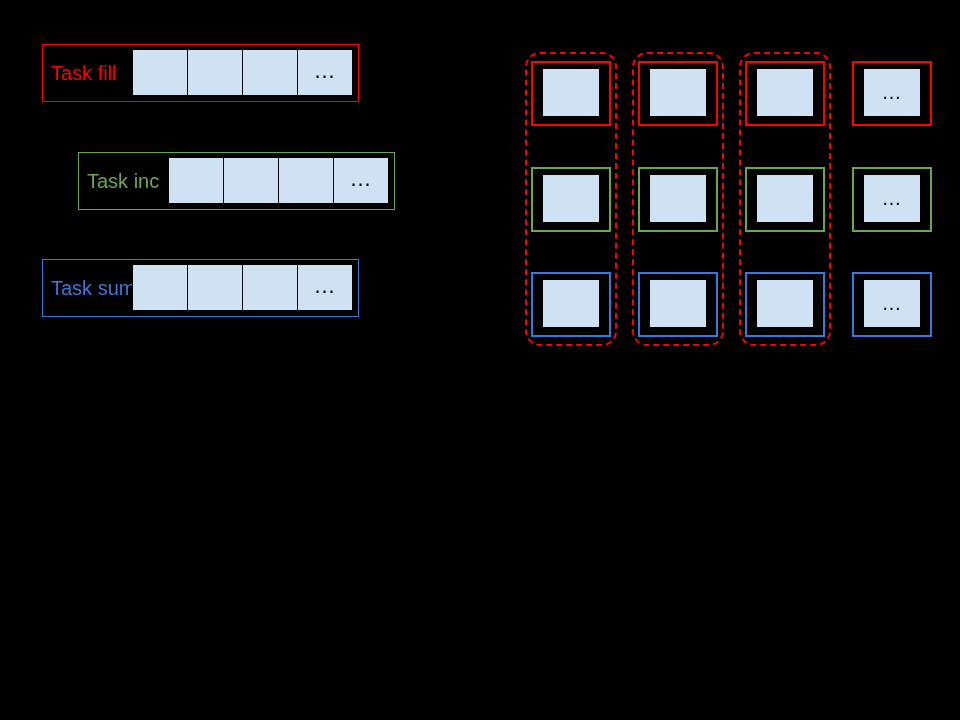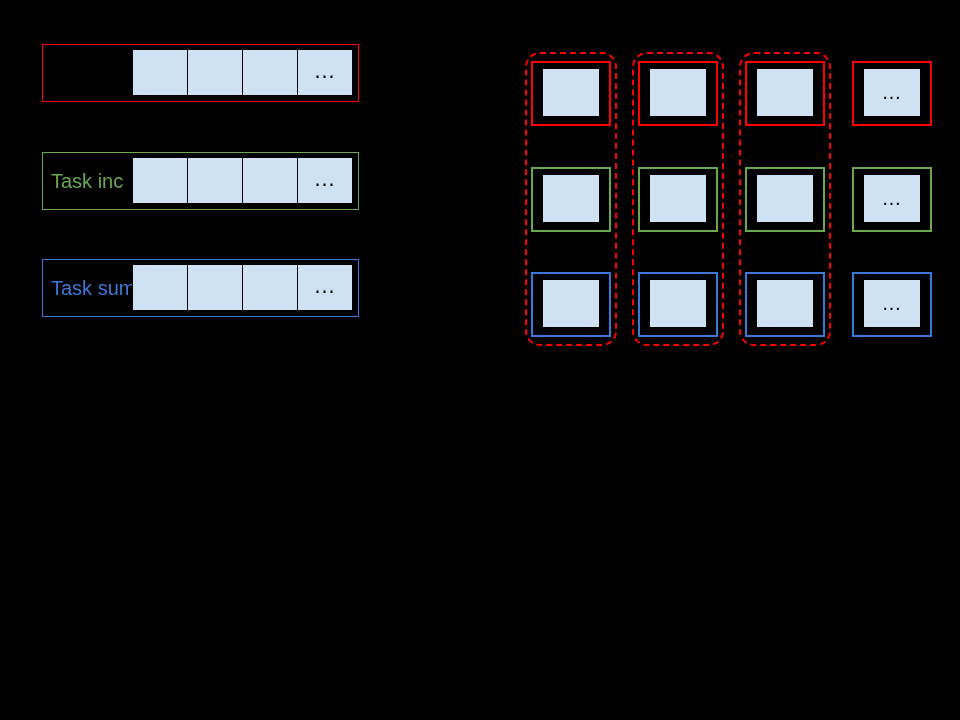--- a/index.html
+++ b/index.html
@@ -8,21 +8,21 @@
     background: #000000; overflow: hidden;
     font-family: "Liberation Sans", sans-serif;
   }
 
   
   .task-row {
     position: absolute; left: 42px; width: 317px; height: 58px;
     border: 1.5px solid; box-sizing: border-box; background: transparent;
   }
   .task-row.fill { top: 44px;  border-color: #ff0000; }
-  .task-row.inc  { top: 152px; border-color: #6aa84f; }
+  .task-row.inc  { top: 152px; border-color: #6aa84f; margin-left: 36px; }
   .task-row.sum  { top: 259px; border-color: #3c78d8; padding-left: 44px; }
 
   .task-label {
     position: absolute; left: 8px; top: 0; height: 100%;
     display: flex; align-items: center;
     font-size: 20px; white-space: nowrap;
   }
   .fill .task-label { color: #ff0000; }
   .inc  .task-label { color: #6aa84f; }
   .sum  .task-label { color: #3c78d8; }
@@ -66,20 +66,21 @@
     display: flex; align-items: center; justify-content: center;
   }
   .gridbox .ellipsis-text { font-size: 20px; transform: translateY(-1px); }
 </style>
 </head>
 <body>
 
 <div class="canvas">
 
   <div class="task-row fill">
+    <span class="task-label">Task fill</span>
     <div class="cells">
       <div class="cell"></div>
       <div class="cell"></div>
       <div class="cell"></div>
       <div class="cell">
         <span class="ellipsis-text">…</span>
       </div>
     </div>
   </div>
 

